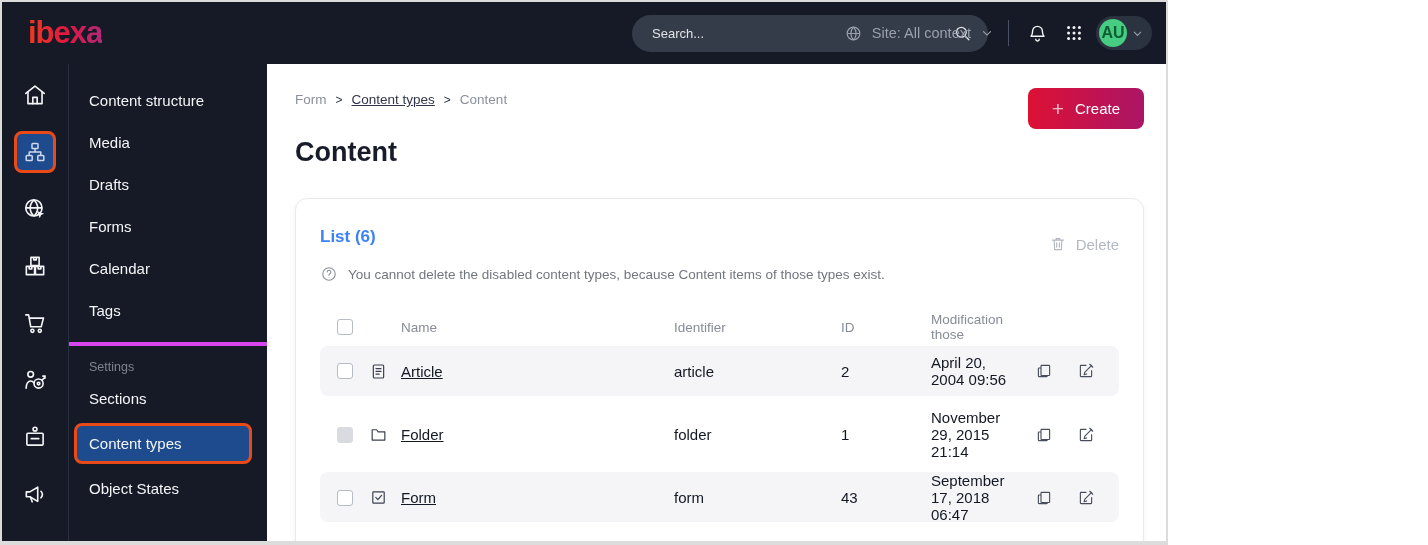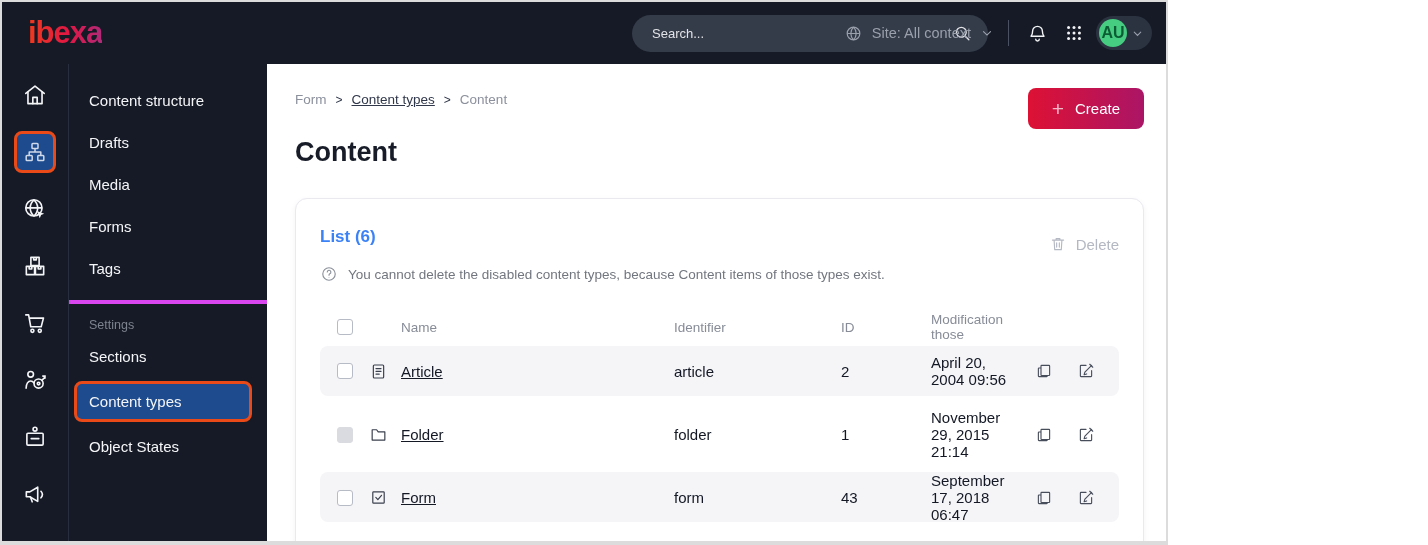--- a/index.html
+++ b/index.html
@@ -248,23 +248,24 @@
             <path d="M4 10 v4.5 h3.2 l7.3 4.3 V5.7 L7.2 10 z"></path>
             <path d="M17.5 9.5 a4.5 4.5 0 0 1 0 6"></path>
             <path d="M7.8 14.8 l1.6 4.4"></path>
           </svg>
         </span>
       </div>
     </div>
 
     <div class="menu">
       <div class="menu-item">Content structure</div>
+      <div class="menu-item">Media</div>
       <div class="menu-item">Drafts</div>
-      <div class="menu-item">Media</div>
       <div class="menu-item">Forms</div>
+      <div class="menu-item">Calendar</div>
       <div class="menu-item">Tags</div>
       <div class="menu-section">
         <div class="menu-section-label">Settings</div>
         <div class="menu-item">Sections</div>
         <div class="menu-item active">Content types</div>
         <div class="menu-item">Object States</div>
       </div>
     </div>
 
     <div class="main">

